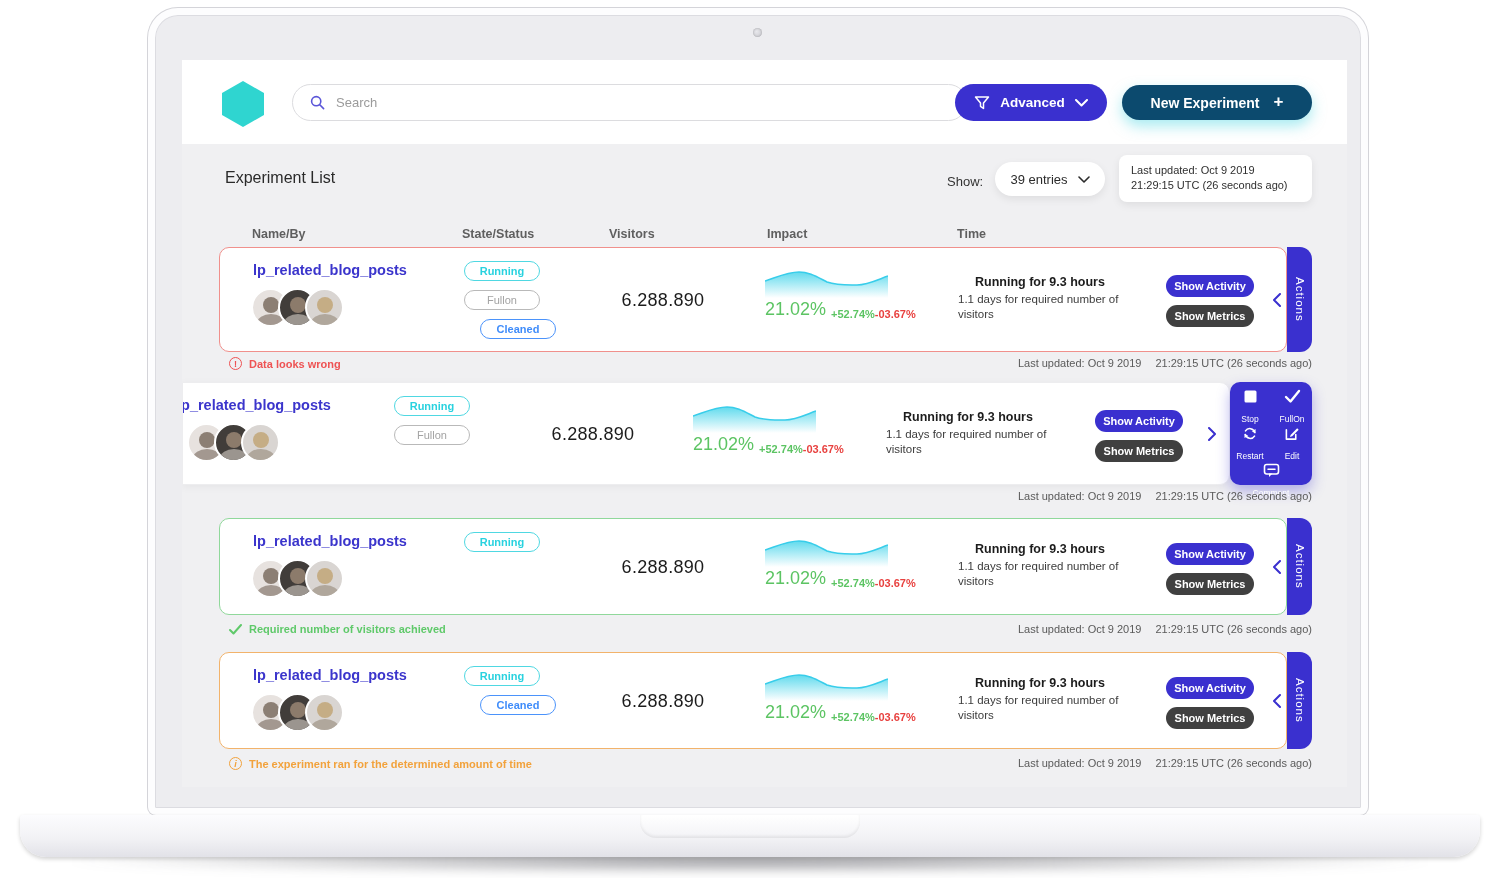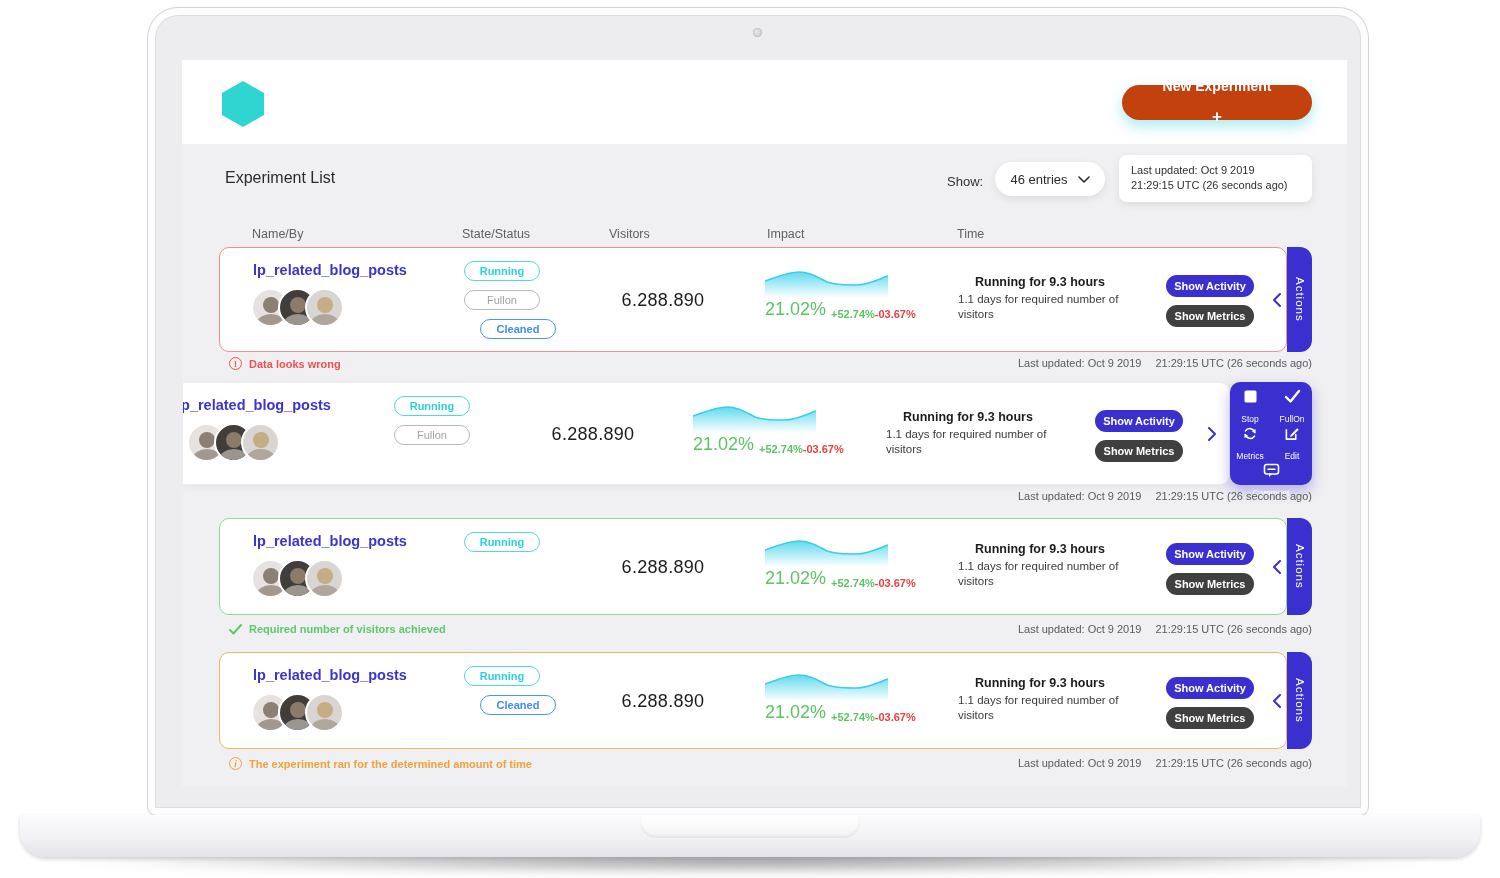--- a/index.html
+++ b/index.html
@@ -27,35 +27,35 @@
   
   .topbar { position:absolute; left:0; top:0; width:1165px; height:84px; background:#ffffff; }
   .logo-hex { position:absolute; left:40px; top:21px; width:42px; height:46px; background:#2fd5d0;
     clip-path:polygon(50% 0, 100% 26%, 100% 74%, 50% 100%, 0 74%, 0 26%); }
   .search-box { position:absolute; left:110px; top:24px; width:675px; height:37px; background:#fff;
     border:1px solid #dcdcdf; border-radius:19px; display:flex; align-items:center; padding-left:17px; }
   .search-box input { border:none; outline:none; font-size:13px; color:#444; width:560px; margin-left:11px; font-family:"Liberation Sans",sans-serif; background:transparent; }
   .search-box input::placeholder { color:#9b9b9b; }
   .btn-advanced { position:absolute; left:773px; top:24px; width:152px; height:37px; background:#3a30cf; border-radius:19px;
     display:flex; align-items:center; justify-content:center; gap:10px; color:#fff; font-size:13.5px; font-weight:bold; cursor:pointer; }
-  .btn-new-exp { position:absolute; left:940px; top:25px; width:190px; height:35px; background:#c2410c; border-radius:18px;
+  .btn-new-exp { position:absolute; left:940px; top:25px; width:190px; height:35px; background:#0c4a6e; border-radius:18px;
     display:flex; align-items:center; justify-content:center; gap:14px; color:#fff; font-size:14px; font-weight:bold;
-    box-shadow:0 6px 14px rgba(82,216,227,.5); cursor:pointer;flex-direction:column; }
+    box-shadow:0 6px 14px rgba(82,216,227,.5); cursor:pointer; }
   .plus-glyph { font-size:17px; font-weight:bold; margin-top:-1px; }
 
   
   .page-title { position:absolute; left:43px; top:109px; font-size:16px; color:#2a2a2a; font-weight:500; }
   .show-label { position:absolute; left:765px; top:114px; font-size:13px; color:#333; }
   .entries-pill { position:absolute; left:813px; top:102px; width:110px; height:34px; background:#fff; border-radius:17px;
     box-shadow:0 3px 8px rgba(0,0,0,.08); display:flex; align-items:center; justify-content:center; gap:10px;
     font-size:13px; color:#2b2b2b; cursor:pointer; }
   .updated-card { position:absolute; left:937px; top:95px; width:193px; height:47px; background:#fff; border-radius:8px;
     box-shadow:0 3px 8px rgba(0,0,0,.08); padding:8px 12px; font-size:11px; color:#2f2f2f; line-height:15px; }
 
-  .col-head { position:absolute; top:167px; font-size:12.5px; color:#5f5f5f; }
+  .col-head { position:absolute; top:167px; font-size:12.5px; color:#5f5f5f;font-weight:bold; }
 
   
   .row-card { position:absolute; background:#fff; border-radius:10px; border:1px solid transparent; }
   .row--error   { border-color:#f0908c; }
   .row--success { border-color:#90d89b; }
   .row--warning { border-color:#f2b36b; }
   .row--open { border:1px solid #ededef; border-radius:0 10px 10px 0; box-shadow:0 2px 8px rgba(0,0,0,.05); overflow:hidden; }
   .actions-tab { position:absolute; width:25px; background:#3a30cf; border-radius:0 12px 12px 0;
     display:flex; align-items:center; justify-content:center; cursor:pointer; }
   .actions-tab span { writing-mode:vertical-rl; color:#fff; font-size:11.5px; letter-spacing:1px; }
@@ -130,30 +130,46 @@
 
 <div class="stage">
   <div class="laptop-shadow"></div>
   <div class="laptop-frame">
     <div class="camera-dot"></div>
 
     <div class="screen">
 
       <div class="topbar">
         <div class="logo-hex"></div>
+        <div class="search-box">
+          <svg width="15" height="15" viewBox="0 0 15 15">
+            <circle cx="6.2" cy="6.2" r="4.6" fill="none" stroke="#5a55d8" stroke-width="1.6"></circle>
+            <line x1="9.8" y1="9.8" x2="13.6" y2="13.6" stroke="#5a55d8" stroke-width="1.6" stroke-linecap="round"></line>
+          </svg>
+          <input type="text" placeholder="Search" style="">
+        </div>
+        <div class="btn-advanced">
+          <svg width="16" height="16" viewBox="0 0 16 16">
+            <path d="M1.5 2 h13 L9.5 8 v5.5 l-3 -2.2 V8 Z" fill="none" stroke="#ffffff" stroke-width="1.5" stroke-linejoin="round"></path>
+          </svg>
+          <span>Advanced</span>
+          <svg width="13" height="8" viewBox="0 0 13 8">
+            <polyline points="1,1 6.5,6.5 12,1" fill="none" stroke="#ffffff" stroke-width="2" stroke-linecap="round" stroke-linejoin="round"></polyline>
+          </svg>
+        </div>
         <div class="btn-new-exp">
           <span>New Experiment</span>
           <span class="plus-glyph">+</span>
         </div>
       </div>
 
       <div class="page-title">Experiment List</div>
       <div class="show-label">Show:</div>
       <div class="entries-pill">
-        <span>46 entries</span>
+        <span>39 entries</span>
         <svg width="12" height="7" viewBox="0 0 12 7">
           <polyline points="1,1 6,6 11,1" fill="none" stroke="#2b2b2b" stroke-width="1.6" stroke-linecap="round" stroke-linejoin="round"></polyline>
         </svg>
       </div>
       <div class="updated-card">
         <div>Last updated: Oct 9 2019</div>
         <div>21:29:15 UTC (26 seconds ago)</div>
       </div>
 
       <div class="col-head" style="left:70px">Name/By</div>
@@ -266,21 +282,21 @@
             </svg>
           <span>FullOn</span>
         </div>
         <div class="panel-item">
           <svg width="16" height="15" viewBox="0 0 16 16">
             <path d="M3.2 5.2 A5.4 5.4 0 0 1 13 7" fill="none" stroke="#ffffff" stroke-width="1.7" stroke-linecap="round"></path>
             <path d="M12.8 10.8 A5.4 5.4 0 0 1 3 9" fill="none" stroke="#ffffff" stroke-width="1.7" stroke-linecap="round"></path>
             <polygon points="13.9,3.2 13.9,7.6 9.9,5.6" fill="#ffffff"></polygon>
             <polygon points="2.1,12.8 2.1,8.4 6.1,10.4" fill="#ffffff"></polygon>
           </svg>
-          <span>Metrics</span>
+          <span>Restart</span>
         </div>
         <div class="panel-item">
           <svg width="16" height="15" viewBox="0 0 16 16">
             <path d="M2 4 v10 h10 v-5" fill="none" stroke="#ffffff" stroke-width="1.7" stroke-linecap="round" stroke-linejoin="round"></path>
             <path d="M6.5 9.5 L13.5 2.5 l1.6 1.6 L8.2 11 l-2.4 .8 Z" fill="#ffffff"></path>
           </svg>
           <span>Edit</span>
         </div>
         <div class="panel-item wide">
           <svg width="17" height="15" viewBox="0 0 17 15">

